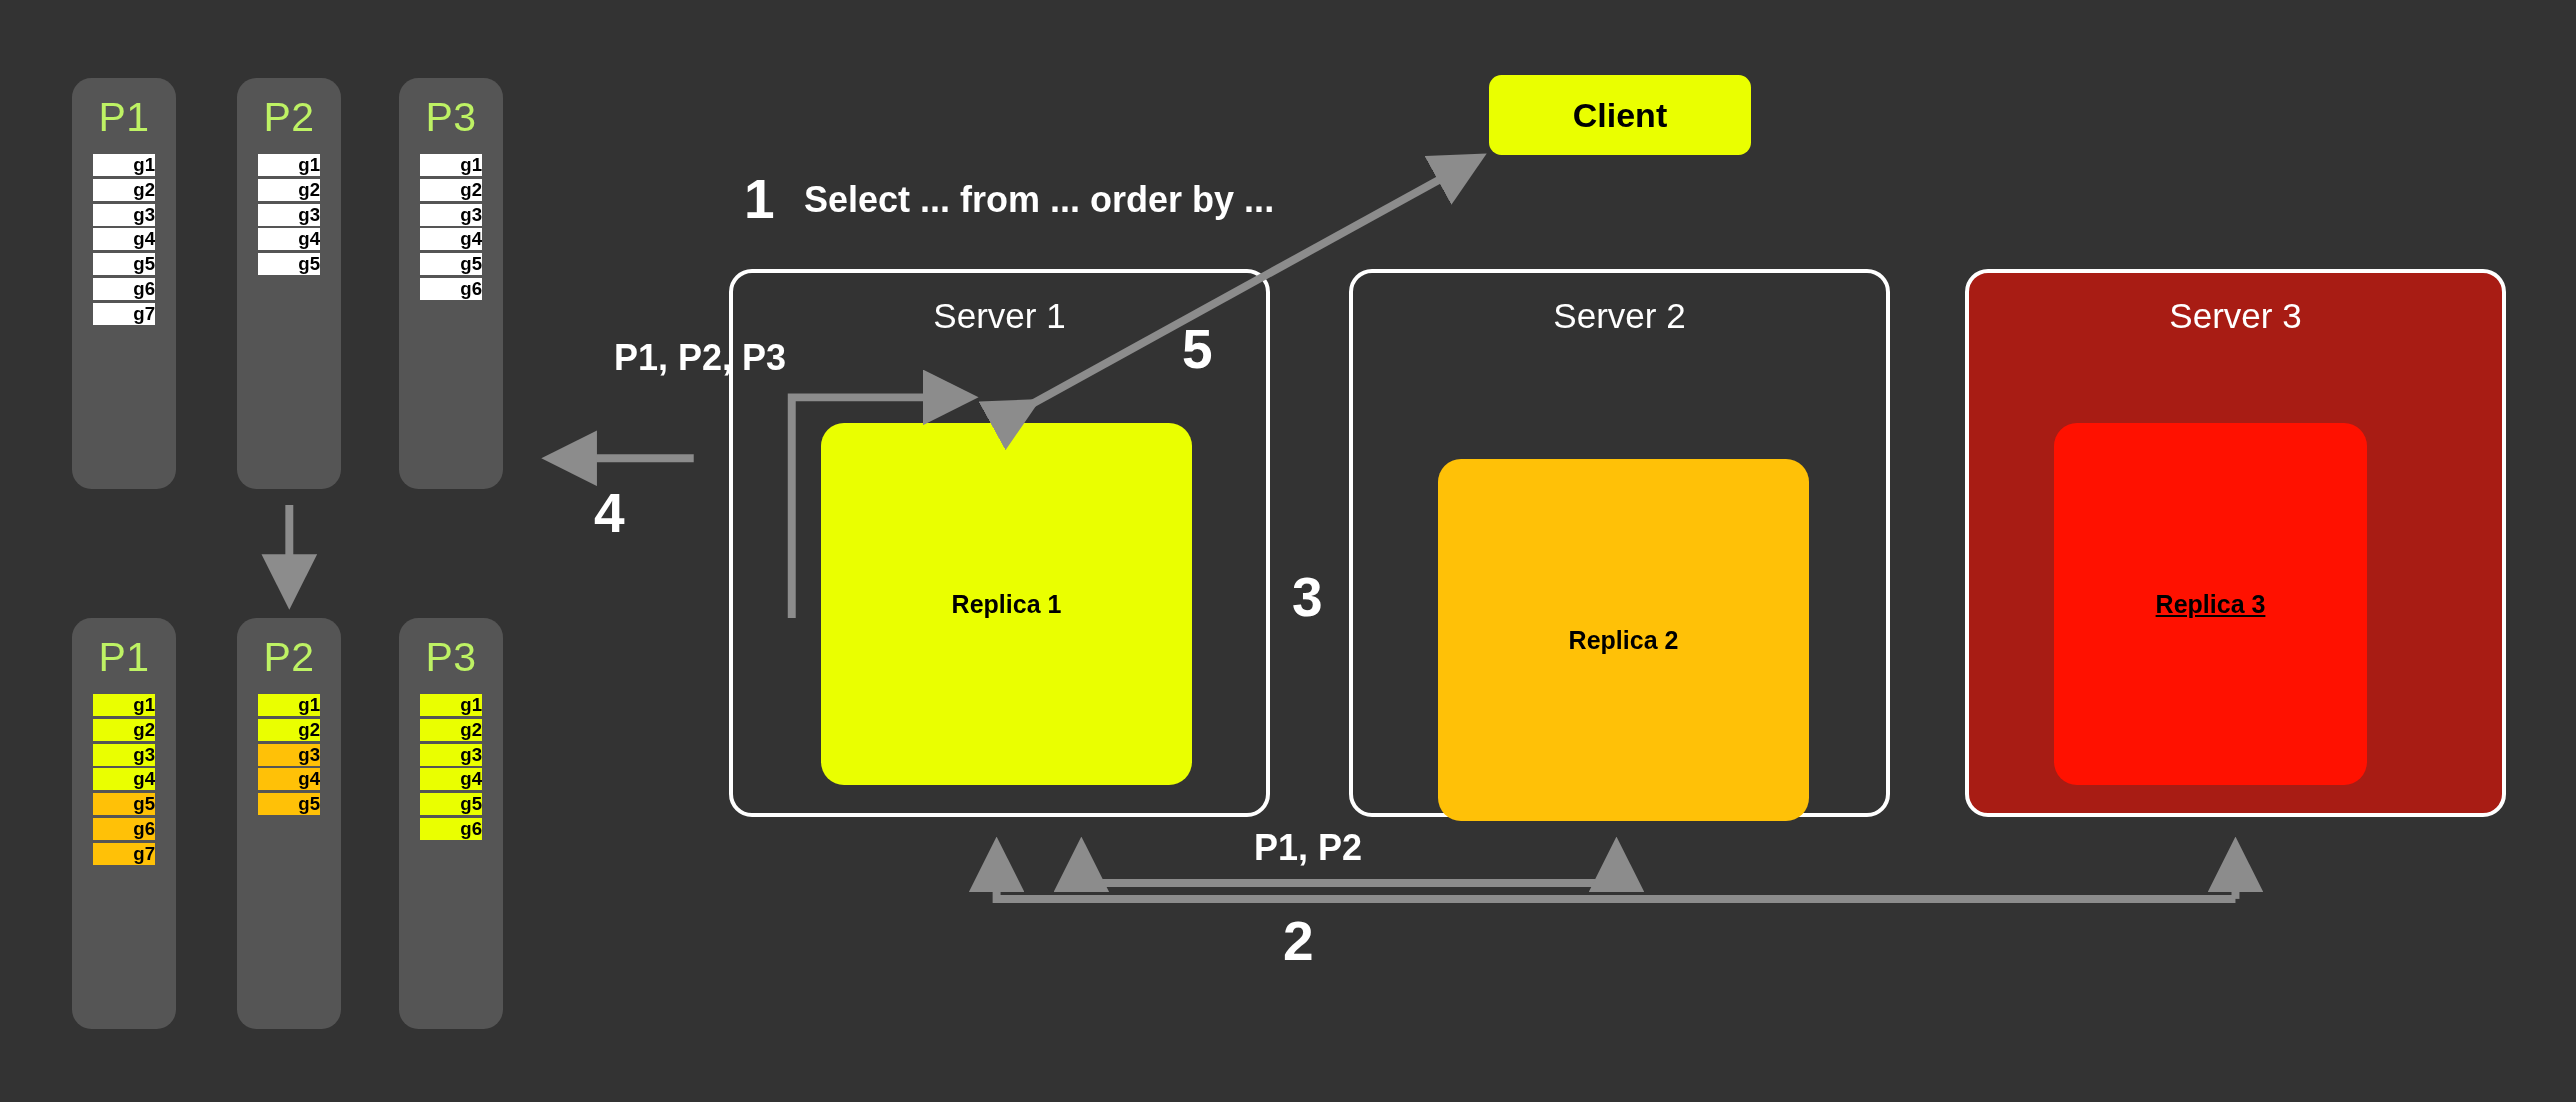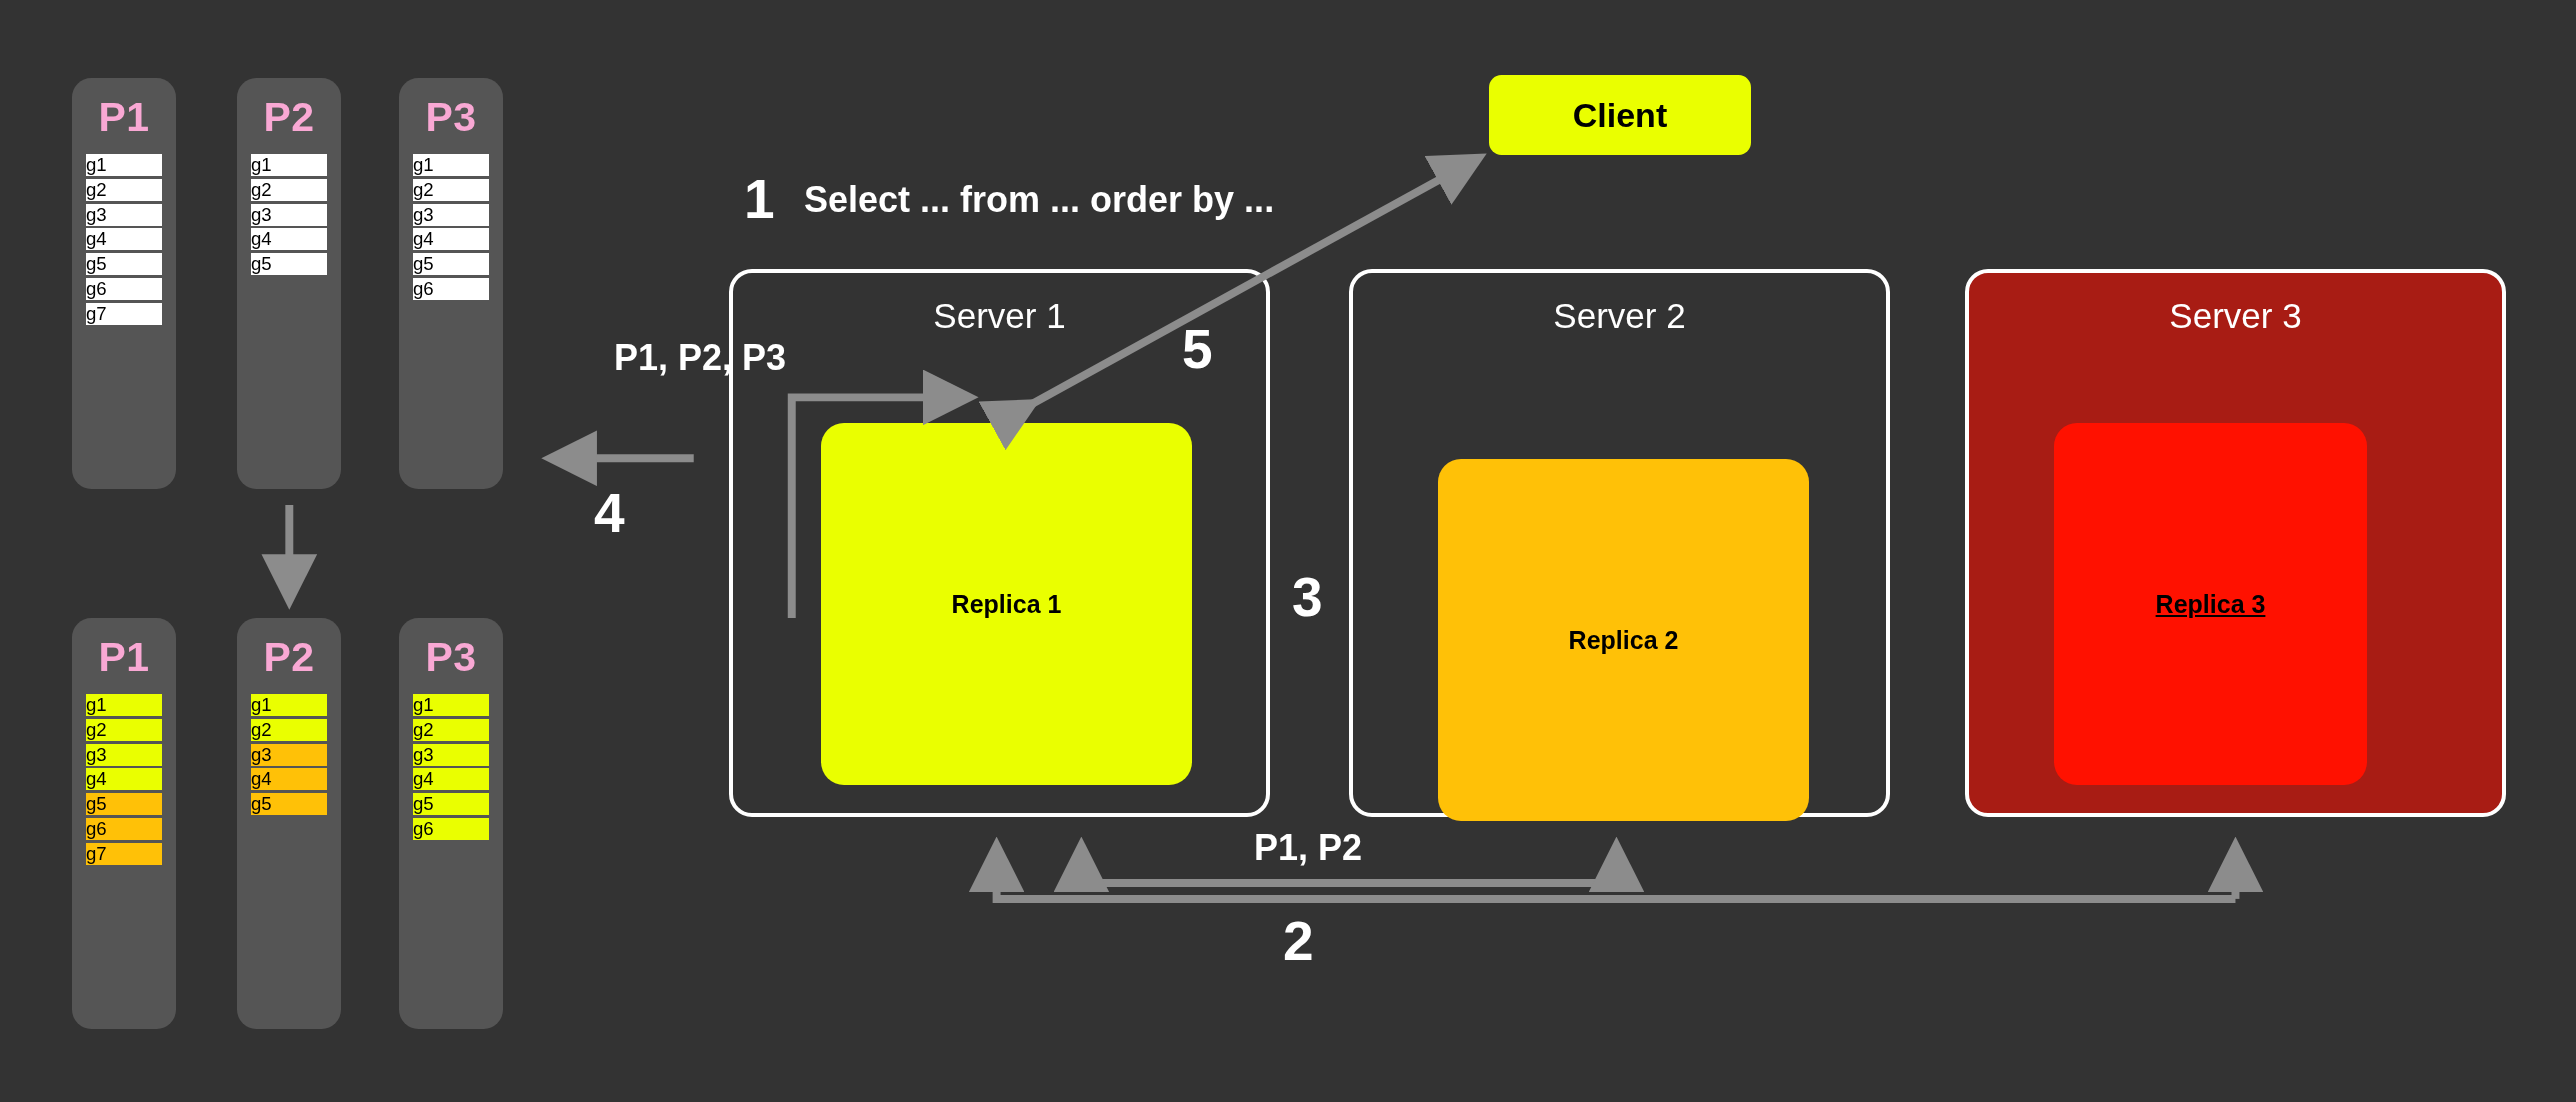--- a/index.html
+++ b/index.html
@@ -17,36 +17,36 @@
     position:absolute;
     width:104px;
     background:#555555;
     border-radius:19.4px;
     box-sizing:border-box;
     display:flex;
     flex-direction:column;
     align-items:center;
   }
   .partition .ptitle{
-    color:#f9a8d4;
+    color:#bef264;
     font-size:41px;
-    font-weight:700;
+    font-weight:400;
     line-height:1;
     margin-top:19.4px;
     margin-bottom:16px;
     letter-spacing:0.4px;
   }
   .cells{width:100%;display:flex;flex-direction:column;align-items:center;gap:2.7px;}
   .cell{
-    width:76px;
+    width:62px;
     height:22px;
     line-height:22px;
-    text-align:left;
+    text-align:right;
     font-size:18.6px;
-    font-weight:normal;
+    font-weight:bold;
     color:#000000;
     background:#ffffff;
   }
   .cell.yellow{background:#eaff00;}
   .cell.orange{background:#ffc107;}
   .cell.white{background:#ffffff;}
 
   
   .client-box{
     position:absolute;

